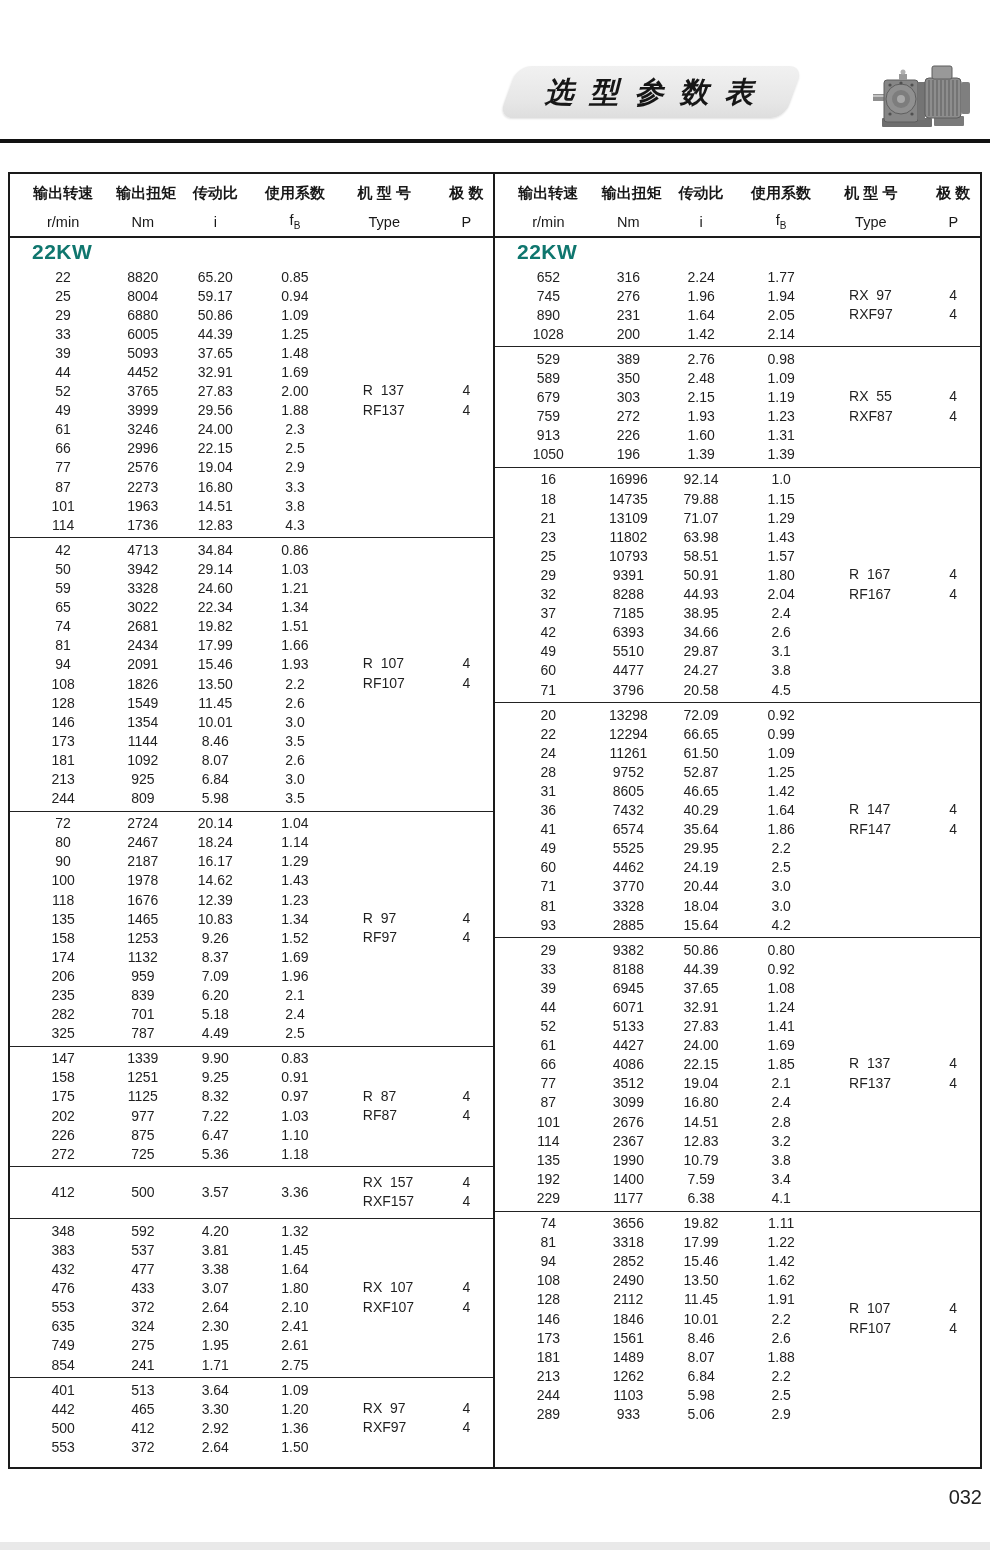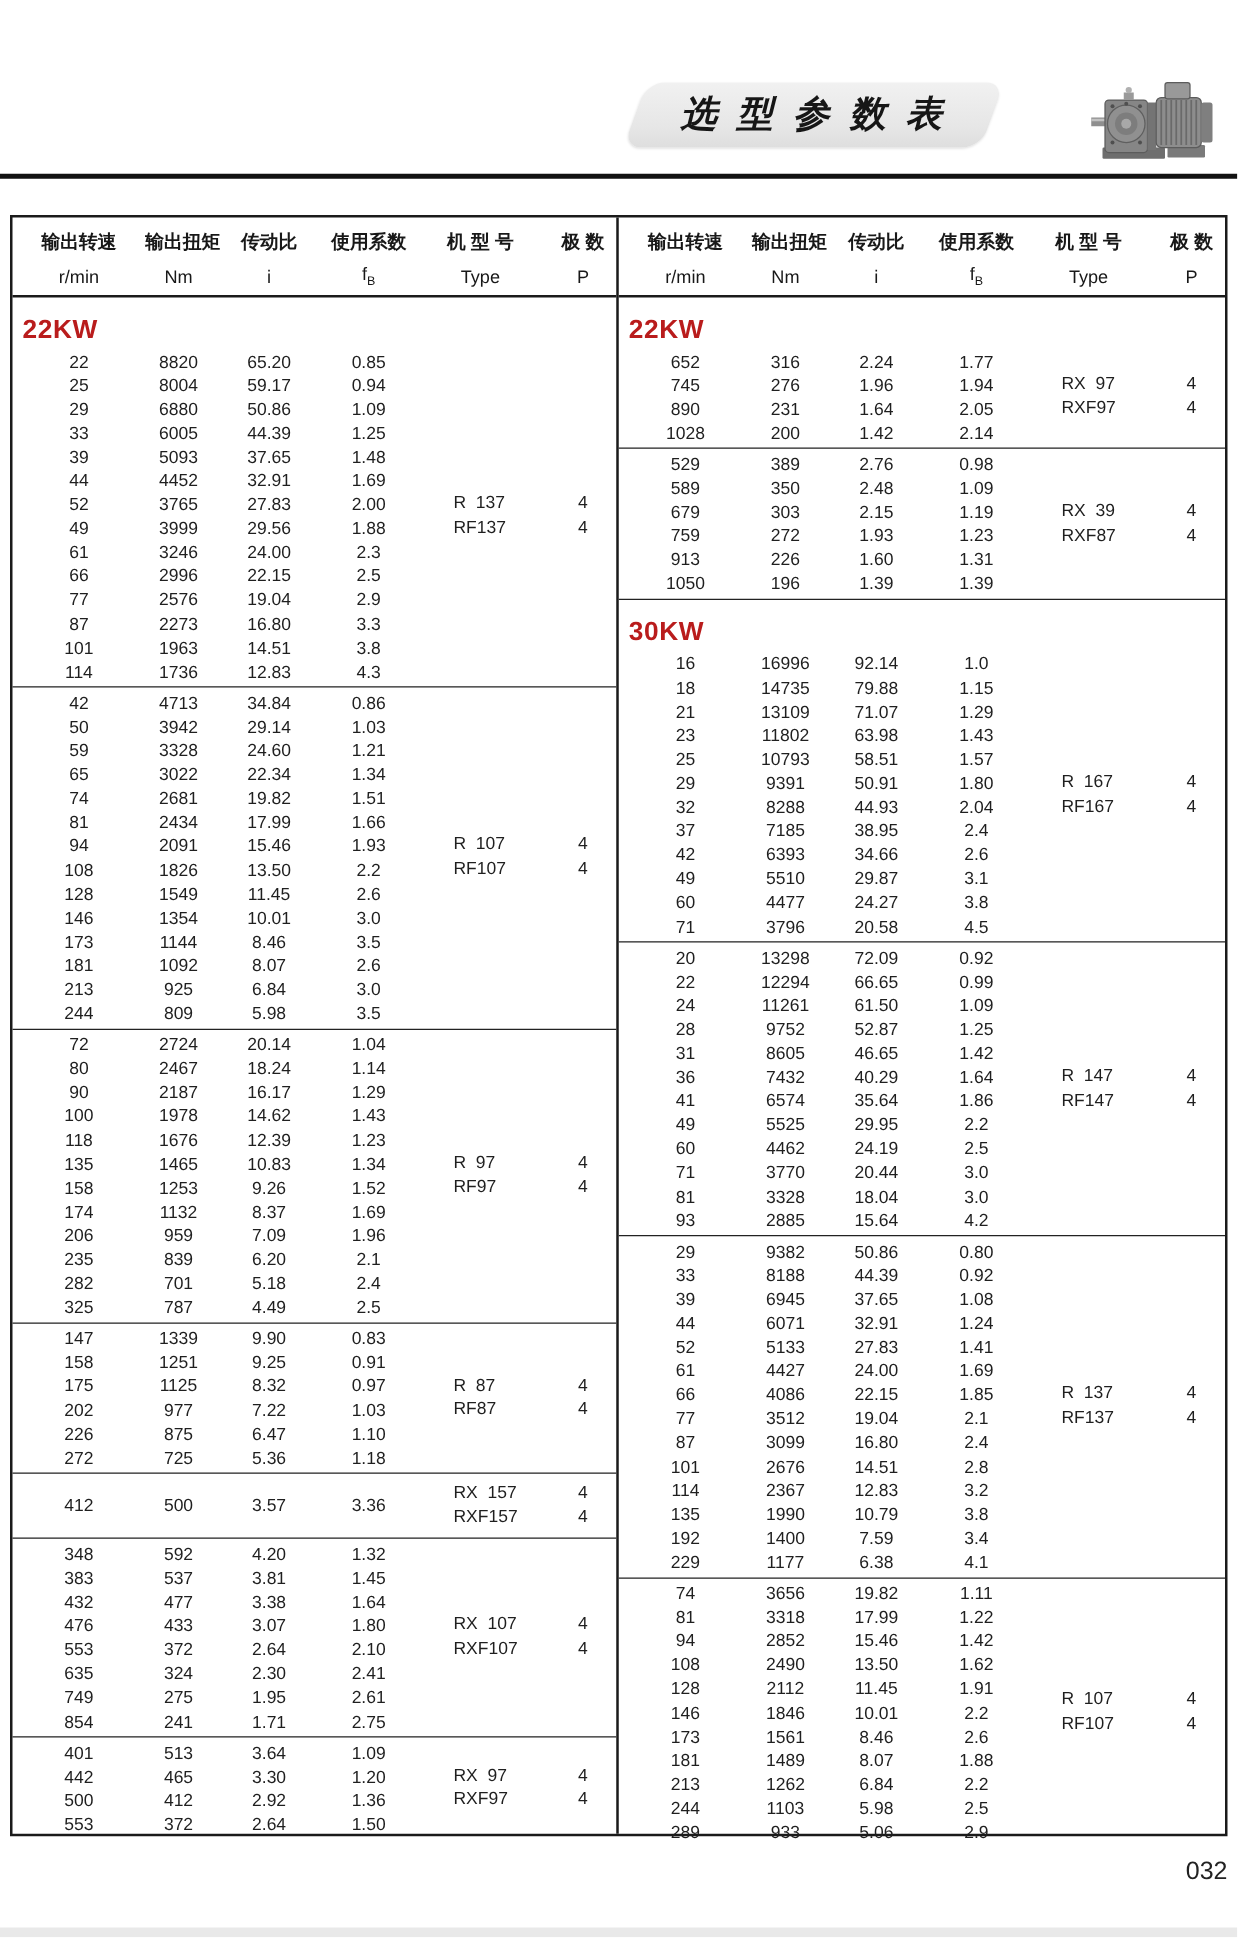--- a/index.html
+++ b/index.html
@@ -26,21 +26,21 @@
 
   .col-header { flex:0 0 64px; border-bottom:2px solid #1a1a1a;
                 display:grid; grid-template-columns:22% 11% 19% 14% 23% 11%;
                 grid-template-rows:1fr 1fr; align-items:center; padding-top:5px; }
   .hdr-label { text-align:center; font-size:15px; font-weight:bold; white-space:nowrap; color:#181818; }
   .hdr-unit  { text-align:center; font-size:14.5px; white-space:nowrap; color:#181818; }
   .hdr-unit sub { font-size:10px; }
 
   .col-body { flex:1 1 auto; display:flex; flex-direction:column; }
   .power-title { height:27px; line-height:27px; font-size:21px; font-weight:bold;
-                 letter-spacing:0.5px; padding-left:8px; color:#b91c1c;margin-top:12px; }
+                 letter-spacing:0.5px; padding-left:22px; color:#0f766e; }
   .block { position:relative; padding:2px 0 3px; border-bottom:1.5px solid #222; }
   .col-body > .block:last-child { border-bottom:none; }
   .row { display:grid; grid-template-columns:22% 11% 19% 14% 23% 11%;
          height:19.1px; align-items:center; }
   .block.single .row { height:46px; }
   .cell { text-align:center; font-size:14px; white-space:nowrap; color:#1f1f1f; }
   .models { position:absolute; right:0; top:50%; transform:translateY(-50%); width:34%; }
   .model-row { display:flex; height:19.5px; align-items:flex-start; }
   .model-name { width:67.5%; padding-left:34px; font-size:14px; white-space:pre; color:#1f1f1f; }
   .model-poles { width:32.5%; text-align:center; font-size:14px; color:#1f1f1f; }
@@ -634,30 +634,29 @@
               <span class="cell">1.31</span>
             </div>
             <div class="row">
               <span class="cell">1050</span>
               <span class="cell">196</span>
               <span class="cell">1.39</span>
               <span class="cell">1.39</span>
             </div>
             <div class="models">
               <div class="model-row">
-                <span class="model-name">RX  39</span>
+                <span class="model-name">RX  55</span>
                 <span class="model-poles">4</span>
               </div>
               <div class="model-row">
                 <span class="model-name">RXF87</span>
                 <span class="model-poles">4</span>
               </div>
             </div>
           </div>
-          <div class="power-title">30KW</div>
           <div class="block">
             <div class="row">
               <span class="cell">16</span>
               <span class="cell">16996</span>
               <span class="cell">92.14</span>
               <span class="cell">1.0</span>
             </div>
             <div class="row">
               <span class="cell">18</span>
               <span class="cell">14735</span>

